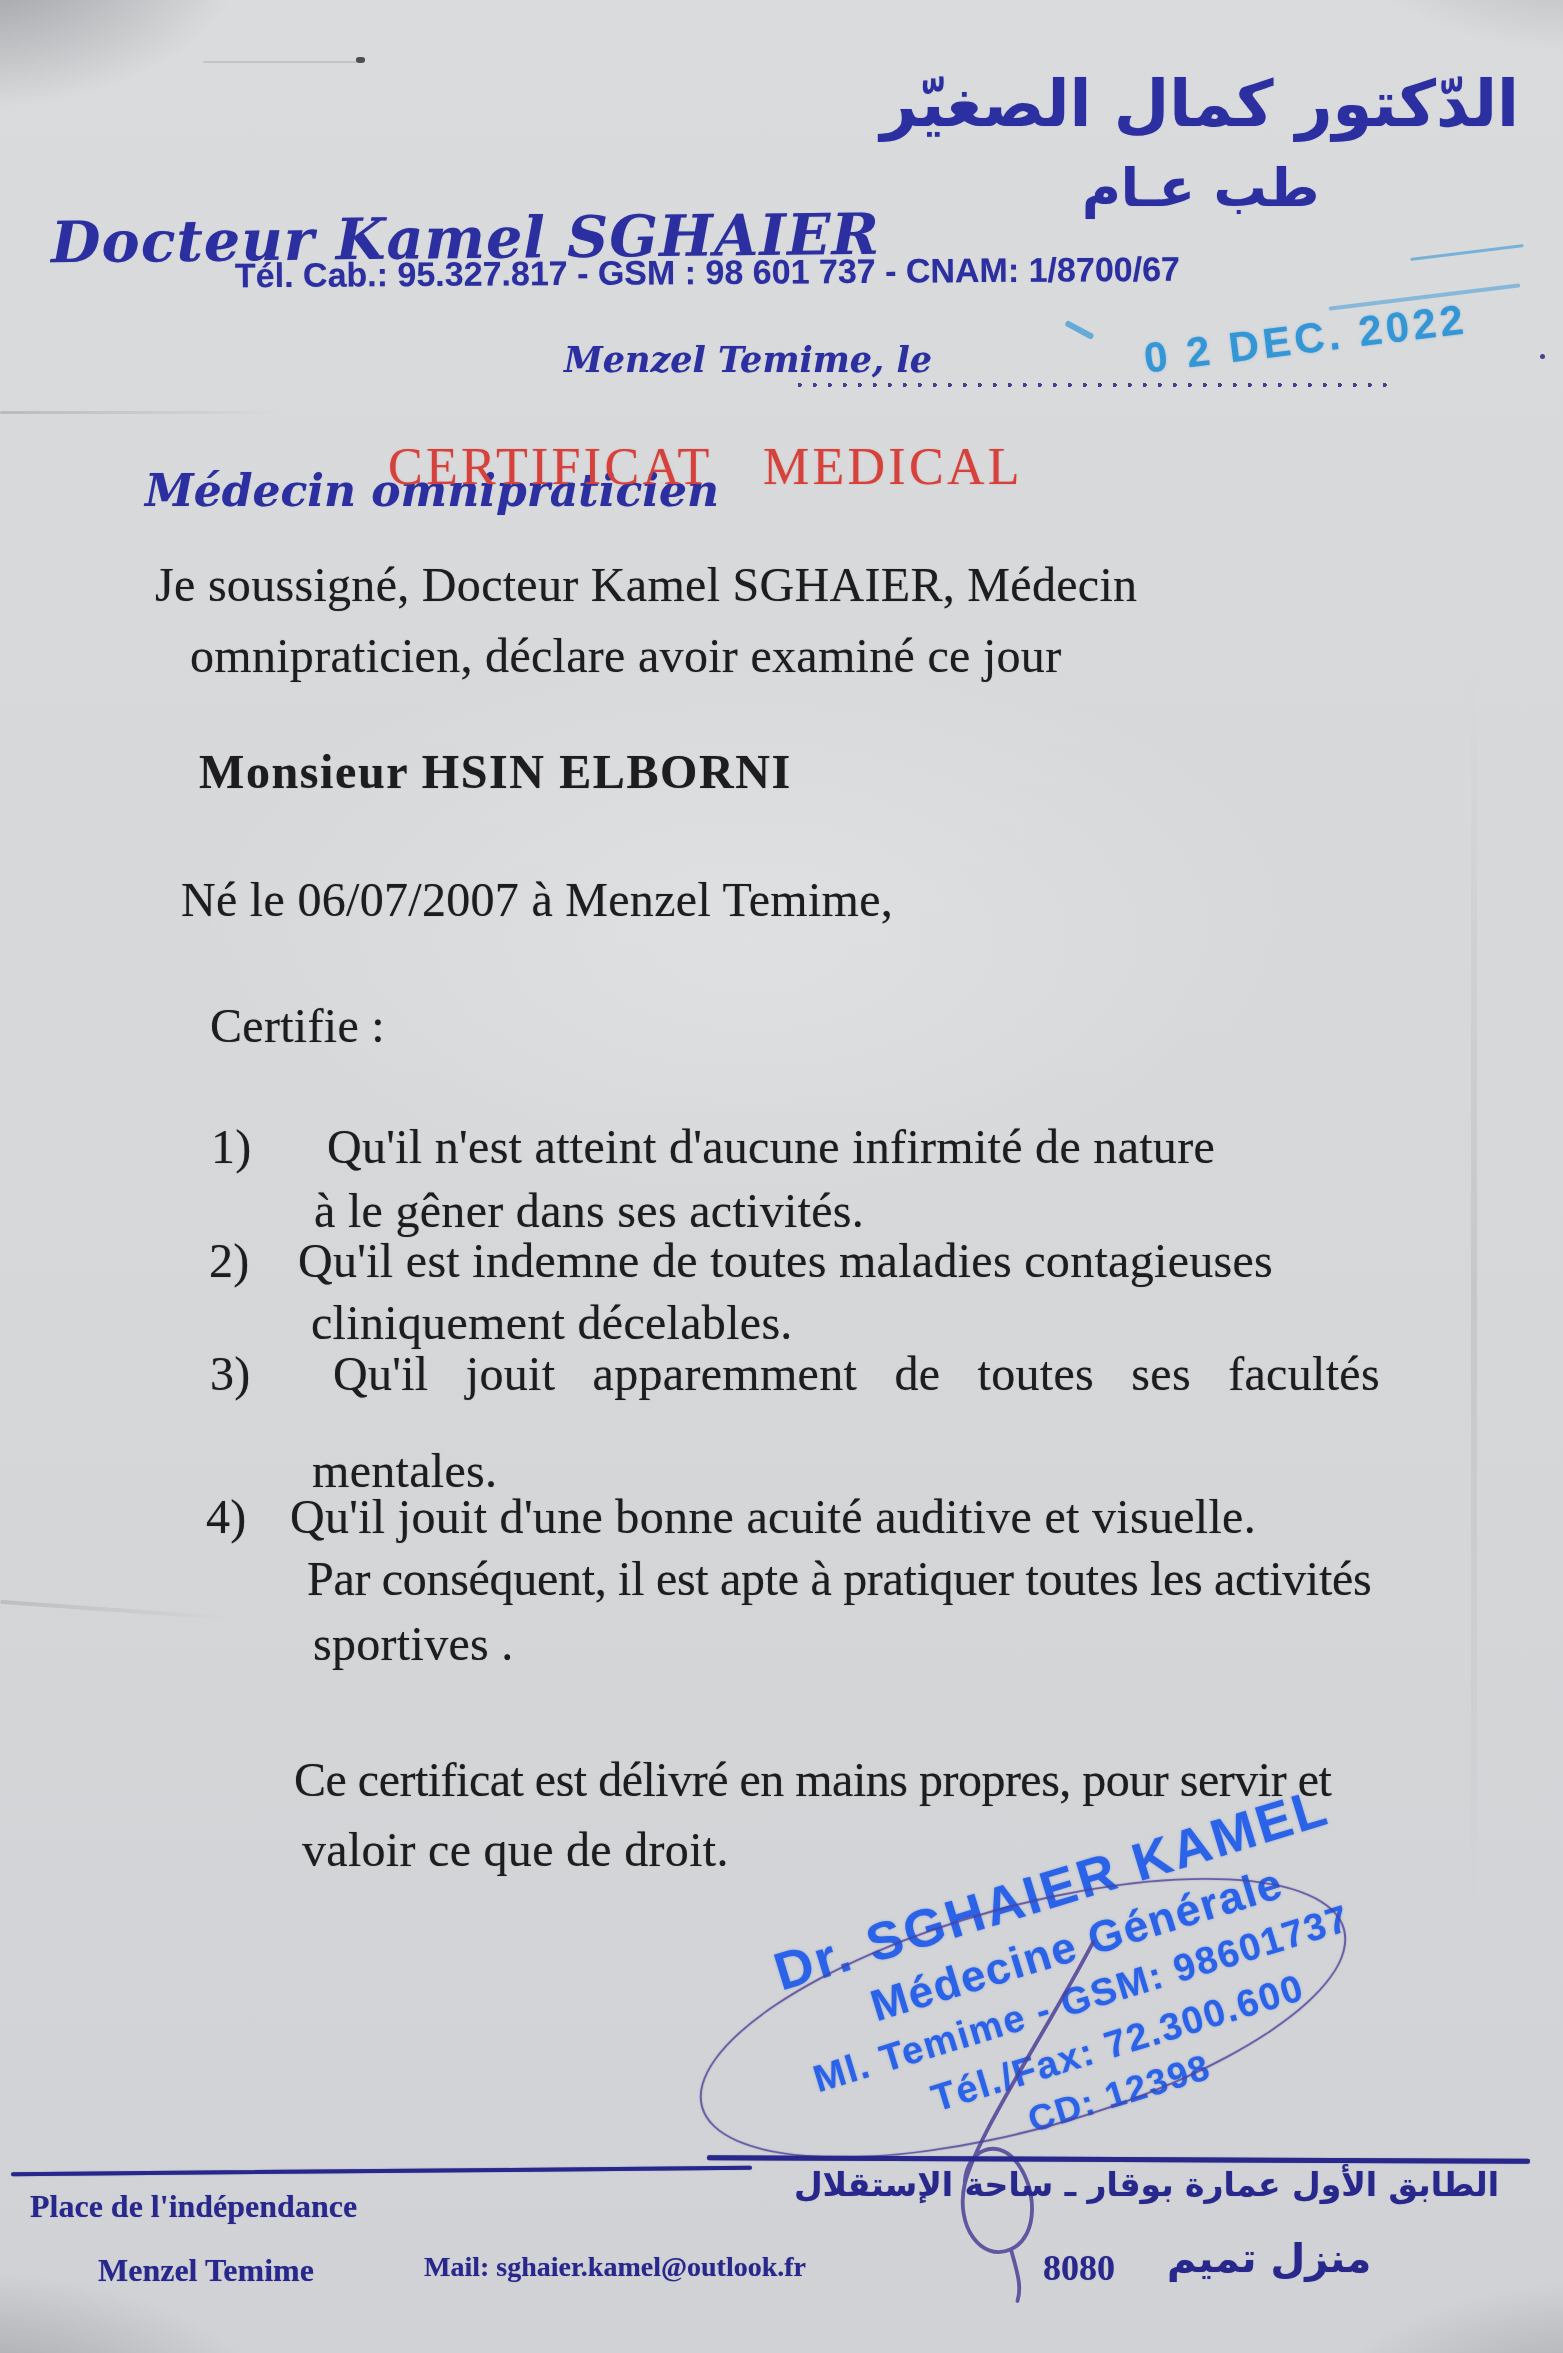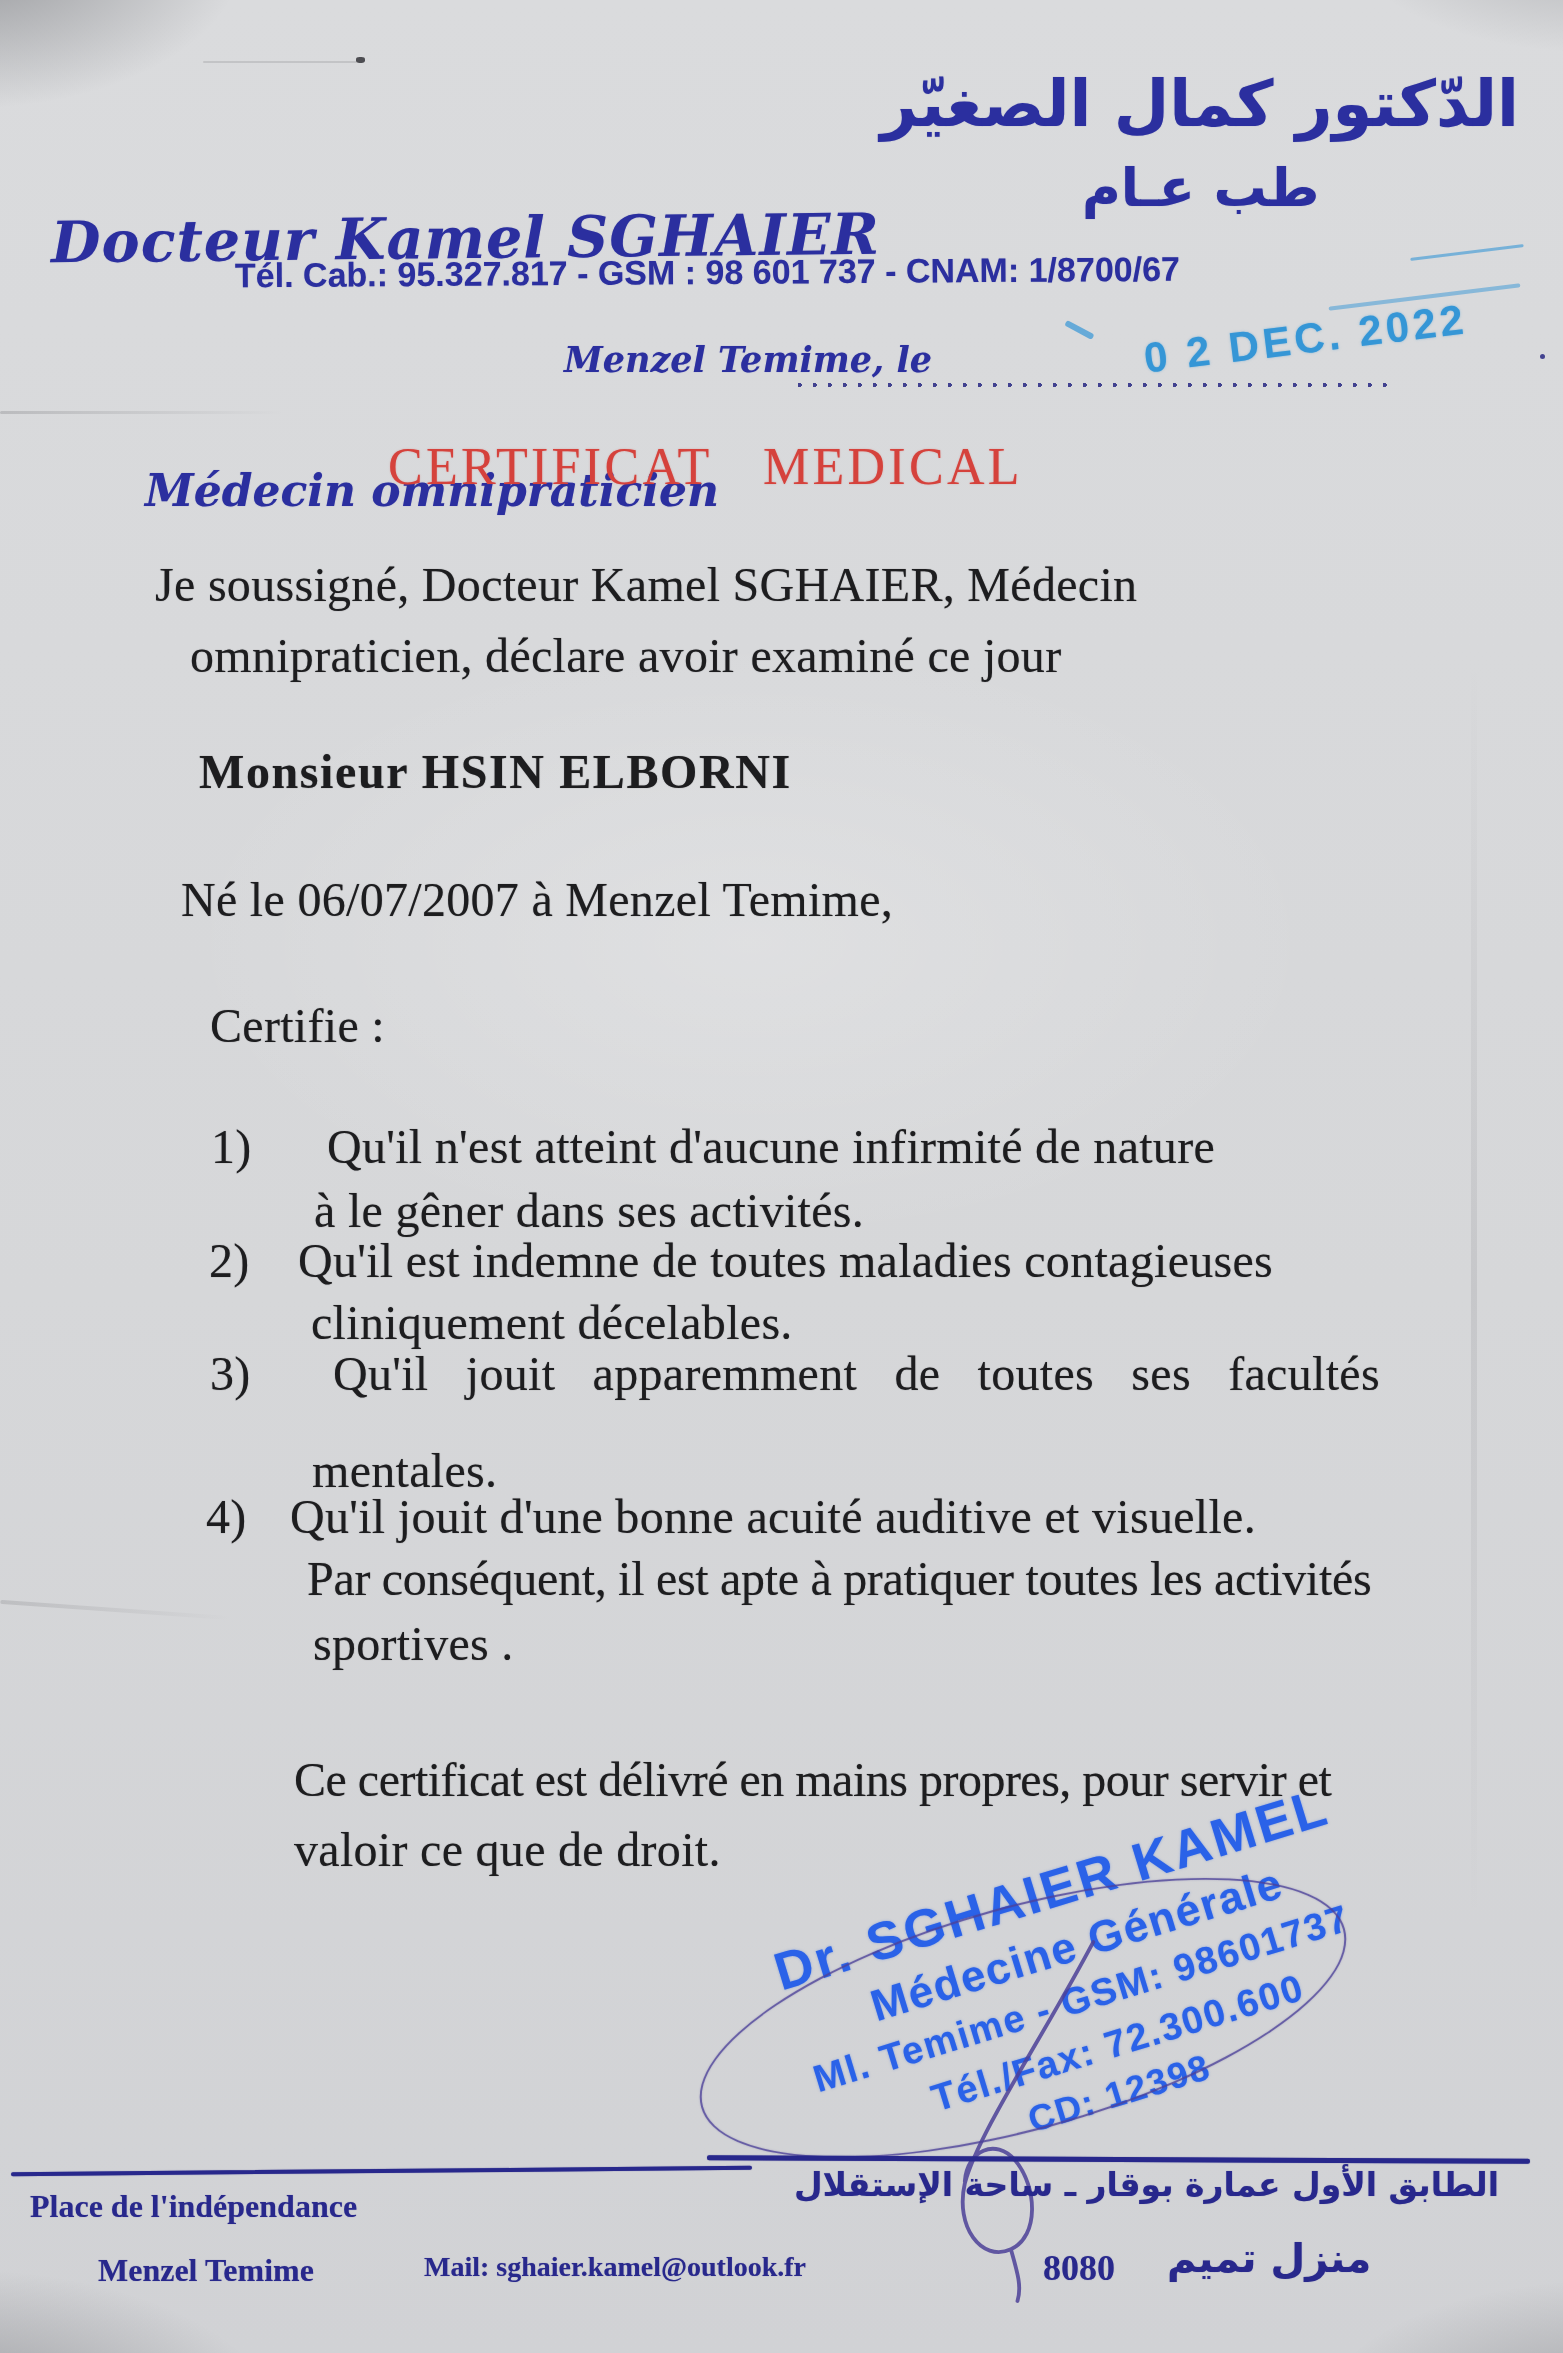--- a/index.html
+++ b/index.html
@@ -91,21 +91,21 @@
   <div class="abs body-txt" style="left:210px; top:1346px;">3)</div>
   <div class="abs body-txt" style="left:333px; top:1346px; word-spacing:25px;">Qu'il jouit apparemment de toutes ses facultés</div>
   <div class="abs body-txt" style="left:312px; top:1443px;">mentales.</div>
 
   <div class="abs body-txt" style="left:206px; top:1489px;">4)</div>
   <div class="abs body-txt" style="left:290px; top:1489px;">Qu'il jouit d'une bonne acuité auditive et visuelle.</div>
   <div class="abs body-txt" style="left:307px; top:1551px; letter-spacing:-0.3px;">Par conséquent, il est apte à pratiquer toutes les activités</div>
   <div class="abs body-txt" style="left:313px; top:1616px;">sportives .</div>
 
   <div class="abs body-txt" style="left:294px; top:1752px; letter-spacing:-0.5px;">Ce certificat est délivré en mains propres, pour servir et</div>
-  <div class="abs body-txt" style="left:294px; top:1822px;">valoir ce que de droit.</div>
+  <div class="abs body-txt" style="left:302px; top:1822px;">valoir ce que de droit.</div>
 
   <div class="abs" style="left:767px; top:1944px; width:714px; height:285px; transform:rotate(-17deg); transform-origin:0 0;">
     <div class="stamp-line" style="left:0px; top:0px; font-size:53px; letter-spacing:2.7px;">Dr. SGHAIER KAMEL</div>
     <div class="stamp-line" style="left:82px; top:66px; font-size:44px;">Médecine Générale</div>
     <div class="stamp-line" style="left:5.5px; top:123px; font-size:38px;">Ml. Temime - GSM: 98601737</div>
     <div class="stamp-line" style="left:113px; top:176px; font-size:38px;">Tél./Fax: 72.300.600</div>
     <div class="stamp-line" style="left:199px; top:225px; font-size:36px;">CD: 12398</div>
   </div>
 
   <div class="abs" style="left:689px; top:1906px; width:664px; height:220px; border:2.7px solid rgba(76,65,152,0.8); border-radius:50%; transform:rotate(-15.5deg); box-shadow:0 0 1.6px rgba(76,65,152,0.4), inset 0 0 1.6px rgba(76,65,152,0.4);"></div>

